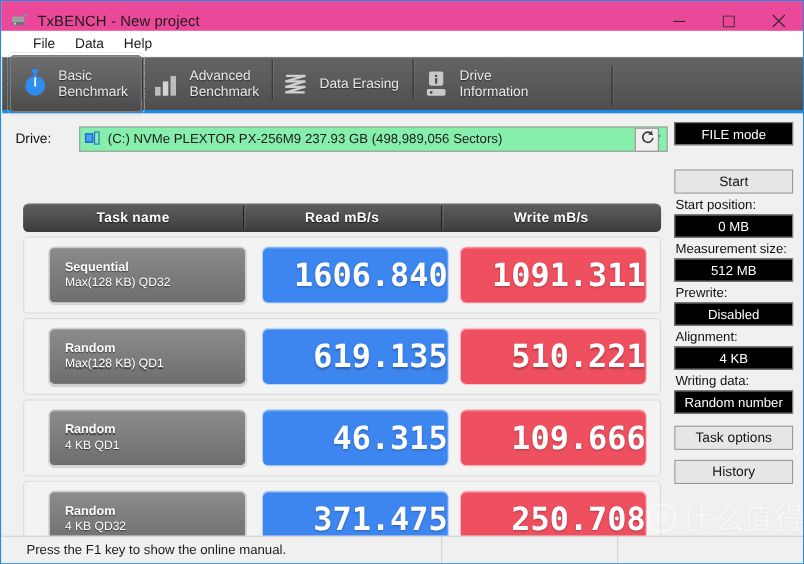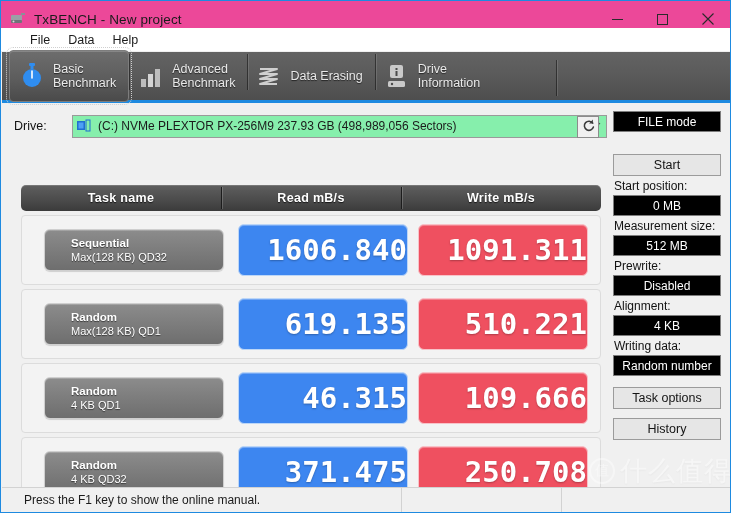--- a/index.html
+++ b/index.html
@@ -166,28 +166,28 @@
   }
   .res-row {
     height: 70px; margin-top: 4px;
     background: #f3f3f3;
     border: 1px solid #dcdcdc;
     border-radius: 4px;
     display: flex; align-items: center;
     padding: 0 6px;
   }
   .task-chip {
-    width: 180px; height: 42px;
+    width: 180px; height: 52px;
     margin-left: 16px;
     background: linear-gradient(180deg, #8c8c8c 0%, #7e7e7e 45%, #6e6e6e 100%);
     border: 1px solid #cfcfcf;
     border-radius: 6px;
     box-shadow: inset 0 1px 0 rgba(255,255,255,.2), 0 1px 1px rgba(0,0,0,.15);
     display: flex; flex-direction: column; justify-content: center;
-    padding-left: 26px;
+    padding-left: 14px;
   }
   .task-l1 { color: #fff; font-size: 11.5px; font-weight: bold; line-height: 14px; text-shadow: 0 1px 1px rgba(0,0,0,.55); }
   .task-l2 { color: #fff; font-size: 11px; line-height: 14px; text-shadow: 0 1px 1px rgba(0,0,0,.55); }
   .val {
     width: 170px; height: 52px;
     margin-left: 14px;
     border-radius: 6px;
     display: flex; align-items: center; justify-content: flex-end;
     font-family: "DejaVu Sans Mono", monospace;
     font-size: 29px; font-weight: bold;

